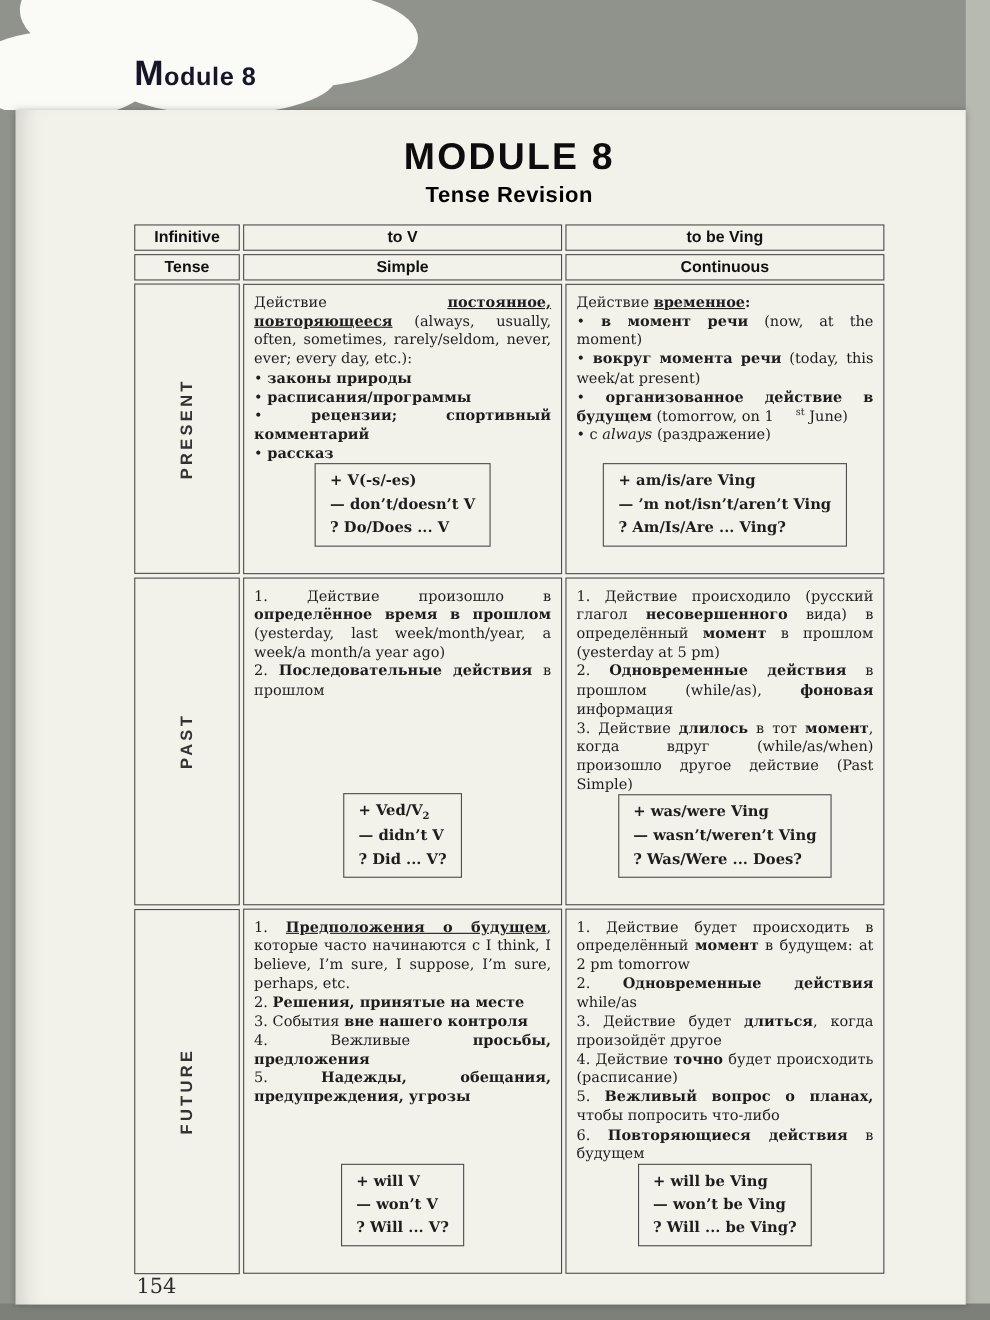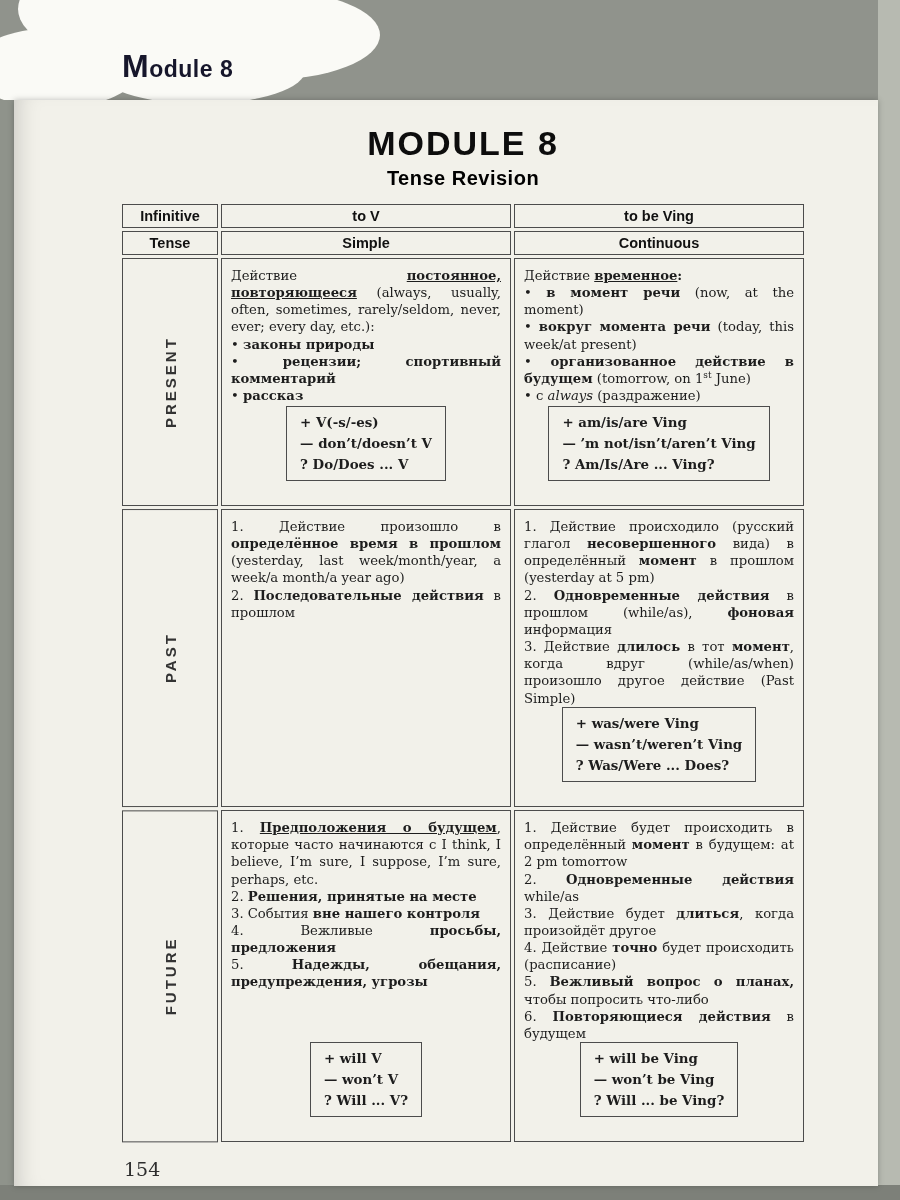--- a/index.html
+++ b/index.html
@@ -68,21 +68,21 @@
   .cell-text .par{margin:0;text-align:justify;}
   .formula{
     margin:12px auto 16px auto;margin-top:auto;
     border:1px solid #4c4c4c;padding:5px 13px;width:fit-content;
     font-size:13.4px;line-height:1.5;
   }
   .formula .par{text-align:left;white-space:nowrap;}
   .rt-b{font-weight:bold;}
   .rt-u{text-decoration:underline;}
   .rt-i{font-style:italic;}
-  .rt-sup{vertical-align:super;font-size:0.68em;}
+  .rt-sup{vertical-align:super;font-size:0.68em;margin-left:20px;}
   .rt-sub{vertical-align:sub;font-size:0.68em;}
 
   .page-num{
     position:absolute;left:110px;bottom:6px;
     font-size:19px;color:#2e2e2e;font-family:"DejaVu Serif", serif;
   }
 </style>
 </head>
 <body>
 
@@ -110,20 +110,21 @@
 
     <div class="cell hcell">Tense</div>
     <div class="cell hcell">Simple</div>
     <div class="cell hcell">Continuous</div>
 
     <div class="cell vlabel r-present">PRESENT</div>
     <div class="cell body-cell r-present">
       <div class="cell-text">
           <div class="par"><span>Действие </span><span class="rt-b rt-u">постоянное, повторяющееся</span><span> (always, usually, often, sometimes, rarely/seldom, never, ever; every day, etc.):</span></div>
           <div class="par"><span>• </span><span class="rt-b">законы природы</span></div>
+          <div class="par"><span>• </span><span class="rt-b">расписания/программы</span></div>
           <div class="par"><span>• </span><span class="rt-b">рецензии; спортивный комментарий</span></div>
           <div class="par"><span>• </span><span class="rt-b">рассказ</span></div>
         </div>
       <div class="formula">
           <div class="par"><span class="rt-b">+ V(-s/-es)</span></div>
           <div class="par"><span class="rt-b">— don’t/doesn’t V</span></div>
           <div class="par"><span class="rt-b">? Do/Does ... V</span></div>
         </div>
     </div>
     <div class="cell body-cell r-present">
@@ -139,20 +140,25 @@
           <div class="par"><span class="rt-b">— ’m not/isn’t/aren’t Ving</span></div>
           <div class="par"><span class="rt-b">? Am/Is/Are ... Ving?</span></div>
         </div>
     </div>
 
     <div class="cell vlabel r-past">PAST</div>
     <div class="cell body-cell r-past">
       <div class="cell-text">
           <div class="par"><span>1. Действие произошло в </span><span class="rt-b">определённое время в прошлом</span><span> (yesterday, last week/month/year, a week/a month/a year ago)</span></div>
           <div class="par"><span>2. </span><span class="rt-b">Последовательные действия</span><span> в прошлом</span></div>
+        </div>
+      <div class="formula">
+          <div class="par"><span class="rt-b">+ Ved/V</span><span class="rt-b rt-sub">2</span></div>
+          <div class="par"><span class="rt-b">— didn’t V</span></div>
+          <div class="par"><span class="rt-b">? Did ... V?</span></div>
         </div>
     </div>
     <div class="cell body-cell r-past">
       <div class="cell-text">
           <div class="par"><span>1. Действие происходило (русский глагол </span><span class="rt-b">несовершенного</span><span> вида) в определённый </span><span class="rt-b">момент</span><span> в прошлом (yesterday at 5 pm)</span></div>
           <div class="par"><span>2. </span><span class="rt-b">Одновременные действия</span><span> в прошлом (while/as), </span><span class="rt-b">фоновая</span><span> информация</span></div>
           <div class="par"><span>3. Действие </span><span class="rt-b">длилось</span><span> в тот </span><span class="rt-b">момент</span><span>, когда вдруг (while/as/when) произошло другое действие (Past Simple)</span></div>
         </div>
       <div class="formula">
           <div class="par"><span class="rt-b">+ was/were Ving</span></div>

